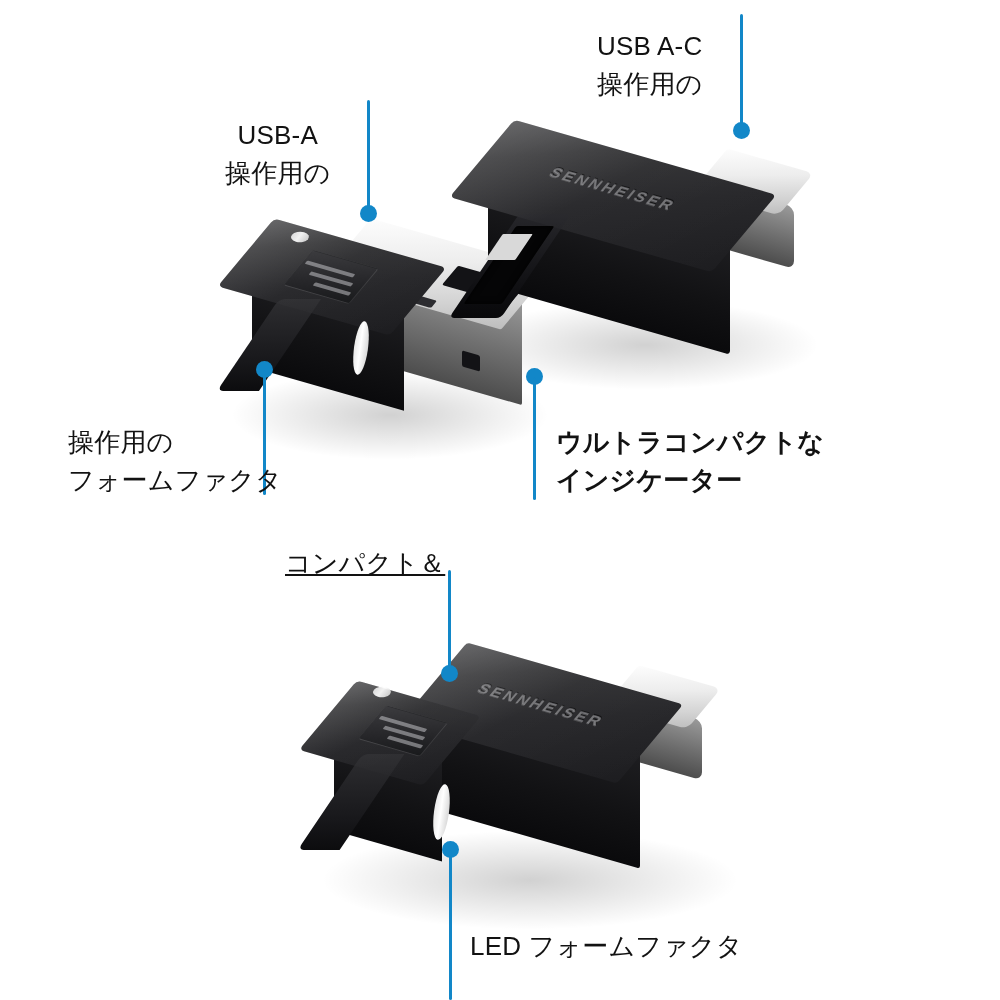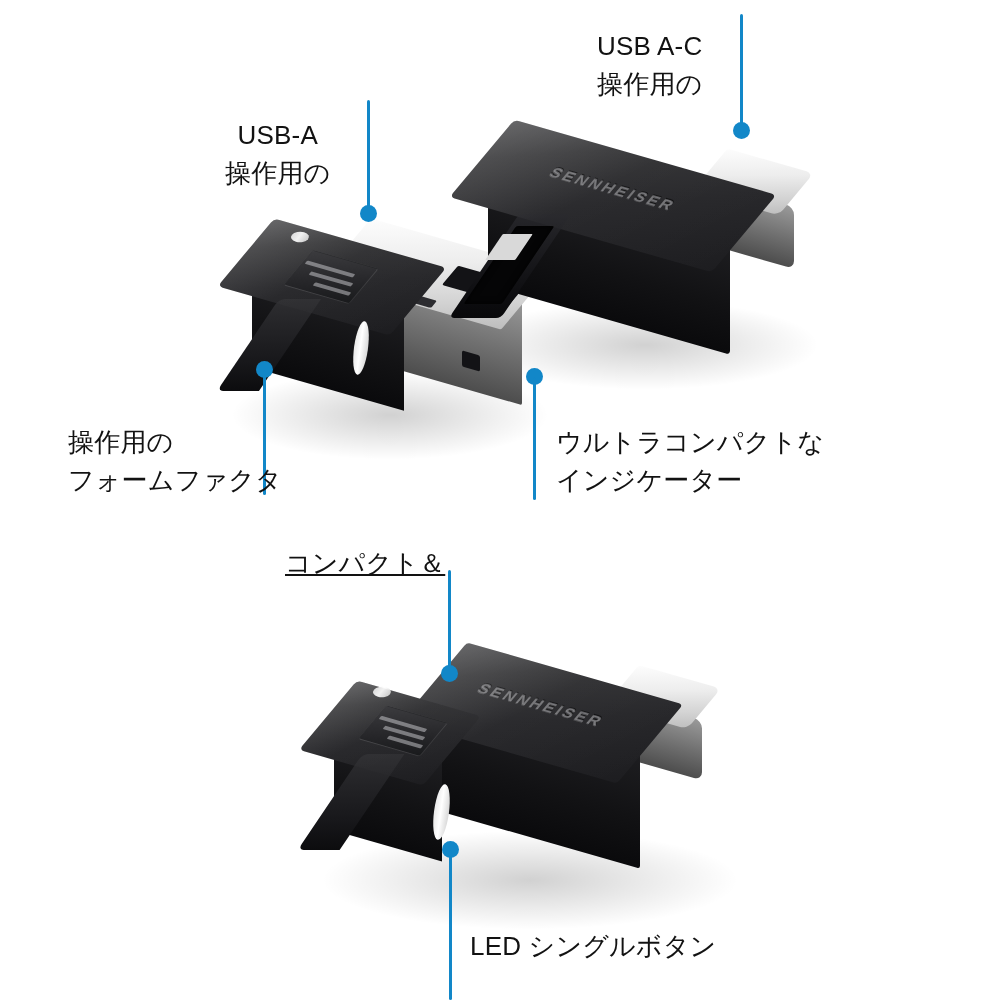--- a/index.html
+++ b/index.html
@@ -215,26 +215,26 @@
   <div class="callout" style="left:597px; top:27px;text-align:right;">
     <span class="ln">USB A-C</span>
     <span class="ln">操作用の</span>
   </div>
 
   <div class="callout" style="left:68px; top:423px;">
     <span class="ln">操作用の</span>
     <span class="ln">フォームファクタ</span>
   </div>
 
-  <div class="callout" style="left:556px; top:423px;">
+  <div class="callout" style="left:556px; top:423px;font-weight:bold;">
     <span class="ln">ウルトラコンパクトな</span>
     <span class="ln">インジケーター</span>
   </div>
 
   <div class="callout" style="left:285px; top:544px;text-decoration:underline;">
     <span class="ln">コンパクト＆</span>
   </div>
 
   <div class="callout" style="left:470px; top:927px;">
-    <span class="ln">LED シングルボタン</span>
+    <span class="ln">LED フォームファクタ</span>
   </div>
 
 </div>
 
 </body></html>

